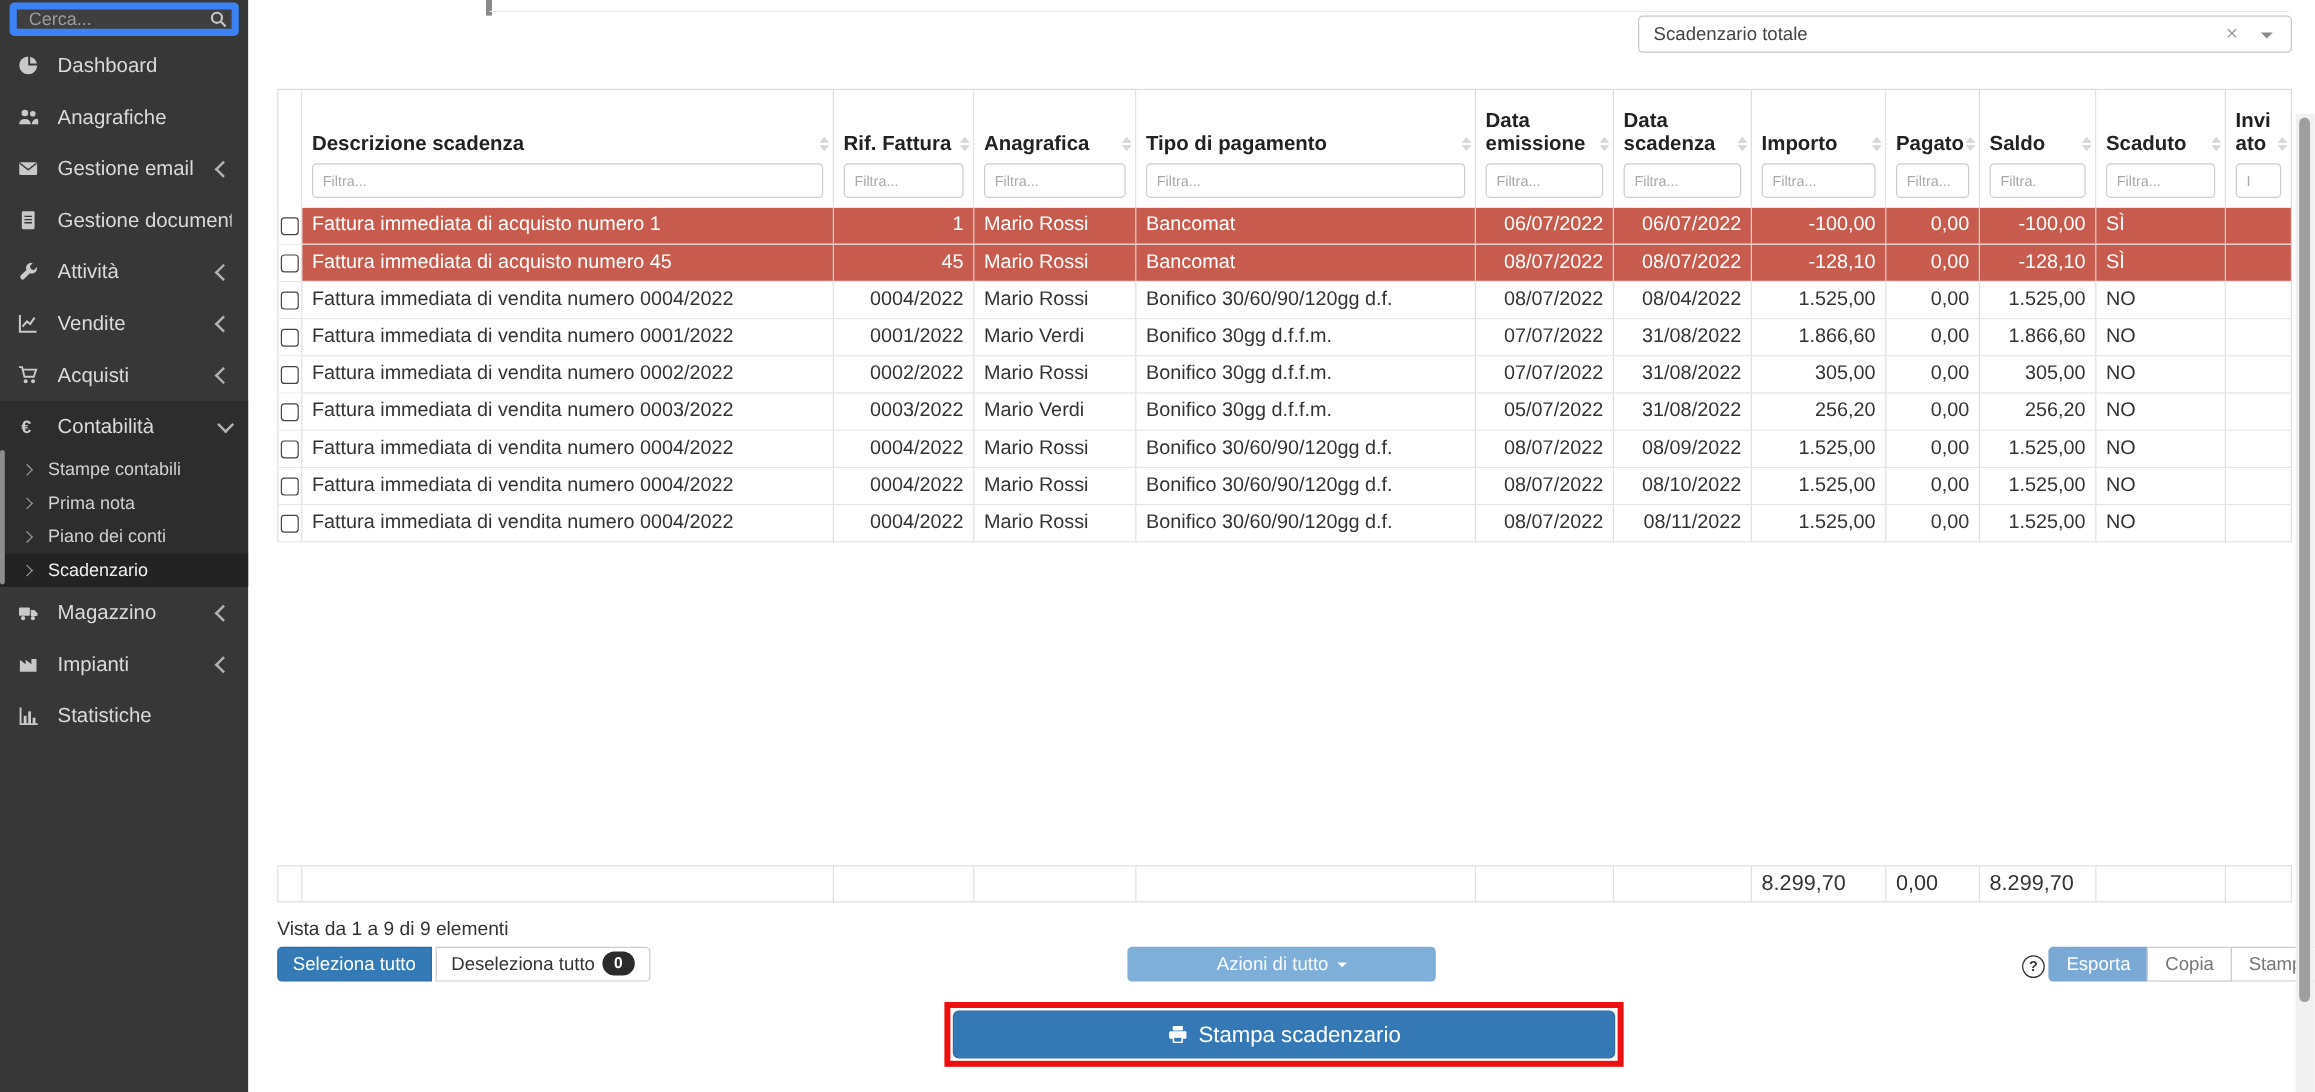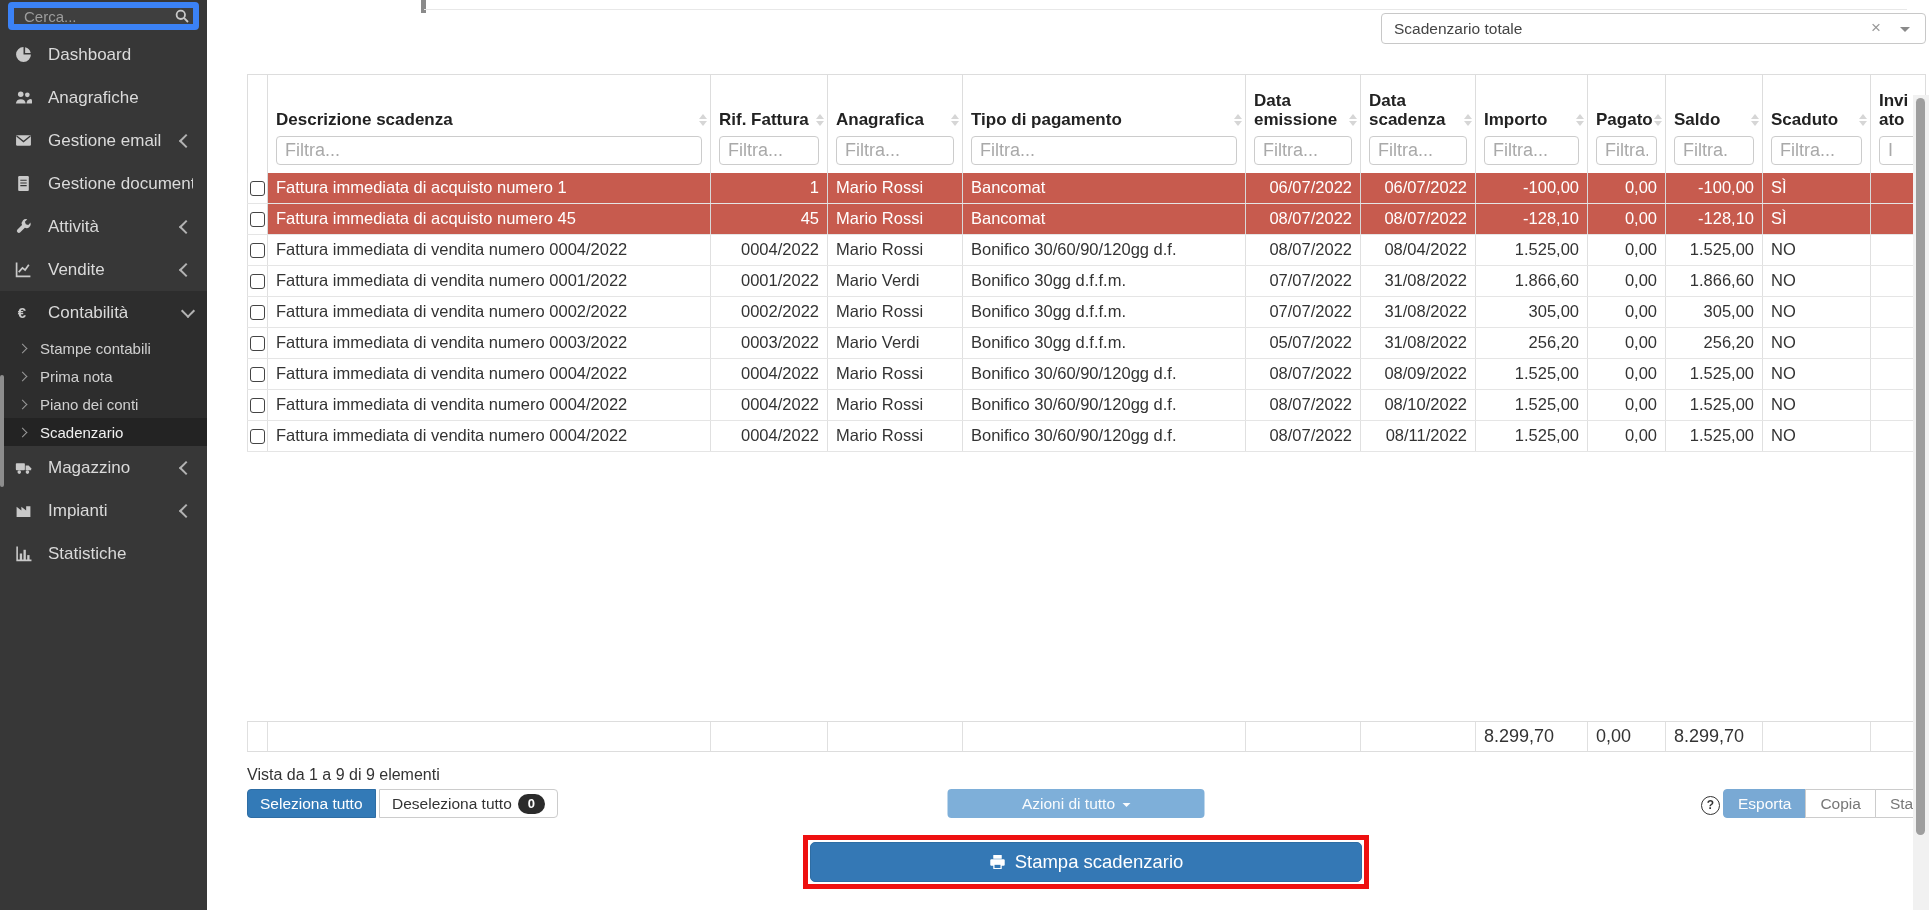--- a/index.html
+++ b/index.html
@@ -24,21 +24,21 @@
   .chev.left{transform:rotate(45deg);margin-right:2px;}
   .chev.down{transform:rotate(-45deg);margin-top:-4px;}
   .side-group{background:#2d2d2d;}
   .side-sub{height:28px;display:flex;align-items:center;padding-left:19px;color:#d0d0d0;font-size:15px;cursor:pointer;}
   .side-sub .sub-chev{width:6px;height:6px;border-right:1.6px solid #9a9a9a;border-bottom:1.6px solid #9a9a9a;
       transform:rotate(-45deg);margin-right:14px;flex:none;}
   .side-sub.active{background:#232323;color:#f0f0f0;}
   .side-scroll{position:absolute;left:0;top:375px;width:4px;height:112px;background:#8d8d8d;border-radius:2px;}
 
   
-  .content{position:absolute;left:223px;top:0;right:0;height:100%;background:#fff;}
+  .content{position:absolute;left:207px;top:0;right:0;height:100%;background:#fff;}
   .top-line{position:absolute;left:201px;top:9px;right:22px;height:1px;background:#e8e8e8;}
   .top-tick{position:absolute;left:198px;top:0;width:5px;height:13px;background:#8a8a8a;}
 
   
   .scope{position:absolute;left:1158px;top:13px;width:545px;height:31px;border:1px solid #c8c8c8;
       border-radius:4px;box-sizing:border-box;background:#fff;cursor:pointer;}
   .scope .val{position:absolute;left:12px;top:0;line-height:29px;font-size:15.5px;color:#444;}
   .scope .clr{position:absolute;right:44px;top:0;line-height:28px;font-size:17px;color:#999;cursor:pointer;}
   .scope .caret{position:absolute;right:15px;top:13px;width:0;height:0;border-left:5px solid transparent;
       border-right:5px solid transparent;border-top:5px solid #8a8a8a;}
@@ -46,21 +46,21 @@
   
   .tbl{position:absolute;left:24px;top:74px;width:1679px;height:678px;}
   .thead{display:flex;border-top:1px solid #ddd;height:98px;}
   .th{position:relative;box-sizing:border-box;border-right:1px solid #ddd;display:flex;flex-direction:column;
       background:#fff;cursor:pointer;}
   .thead .th:first-child{border-left:1px solid #ddd;cursor:default;}
   .th-label{flex:1;display:flex;align-items:flex-end;padding:0 8px 7px;font-weight:bold;font-size:17px;
       color:#222;line-height:1.12;overflow-wrap:anywhere;}
   .th-filter{padding:0 8px 8px;}
   .th-filter input{width:100%;box-sizing:border-box;height:29px;border:1px solid #ccc;border-radius:4px;
-      padding:0 8px;font-size:18px;color:#555;outline:none;font-family:"Liberation Sans",sans-serif;}
+      padding:0 8px;font-size:12px;color:#555;outline:none;font-family:"Liberation Sans",sans-serif;}
   .th-filter input::placeholder{color:#a9a9a9;}
   .sort{position:absolute;right:3px;bottom:47px;display:flex;flex-direction:column;gap:2px;}
   .sort i{display:block;width:0;height:0;border-left:4px solid transparent;border-right:4px solid transparent;}
   .sort .up{border-bottom:5px solid #d6d6d6;}
   .sort .dn{border-top:5px solid #d6d6d6;}
 
   .trow{display:flex;height:30px;border-bottom:1px solid #e5e5e5;font-size:16.5px;color:#333;cursor:pointer;}
   .td{box-sizing:border-box;border-right:1px solid #e0e0e0;padding:0 8px;line-height:29px;
       white-space:nowrap;overflow:hidden;}
   .trow .td:first-child{border-left:1px solid #e0e0e0;}
@@ -177,20 +177,31 @@
         <div class="side-item">
           <span class="icn">
             <svg viewBox="0 0 16 16" fill="none" stroke="currentColor" stroke-width="1.6">
               <path d="M1.5 1.5v13h13"></path>
               <path d="M3.5 10.5 7 6.5l2.5 2 3.5-5"></path>
             </svg>
           </span>
           <span class="lbl">Vendite</span>
           <span class="chev left"></span>
         </div>
+        <div class="side-item">
+          <span class="icn">
+            <svg viewBox="0 0 16 16">
+              <path fill="none" stroke="currentColor" stroke-width="1.5" d="M.8 1.8h2.4l1.9 7.6h7.3l1.8-5.6H4"></path>
+              <circle cx="6" cy="12.9" r="1.5" fill="currentColor"></circle>
+              <circle cx="11.8" cy="12.9" r="1.5" fill="currentColor"></circle>
+            </svg>
+          </span>
+          <span class="lbl">Acquisti</span>
+          <span class="chev left"></span>
+        </div>
         <div class="side-group">
           <div class="side-item">
             <span class="icn">
               <svg viewBox="0 0 16 16">
                 <text x="2.5" y="13" font-size="14" font-weight="bold" fill="currentColor">€</text>
               </svg>
             </span>
             <span class="lbl">Contabilità</span>
             <span class="chev down"></span>
           </div>

